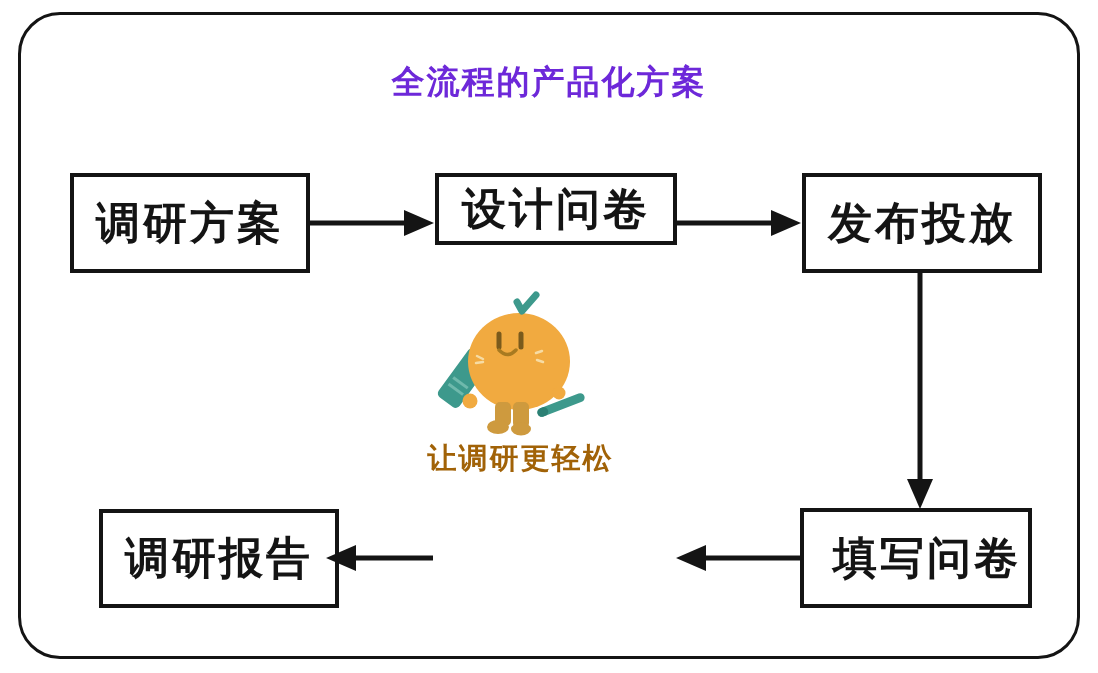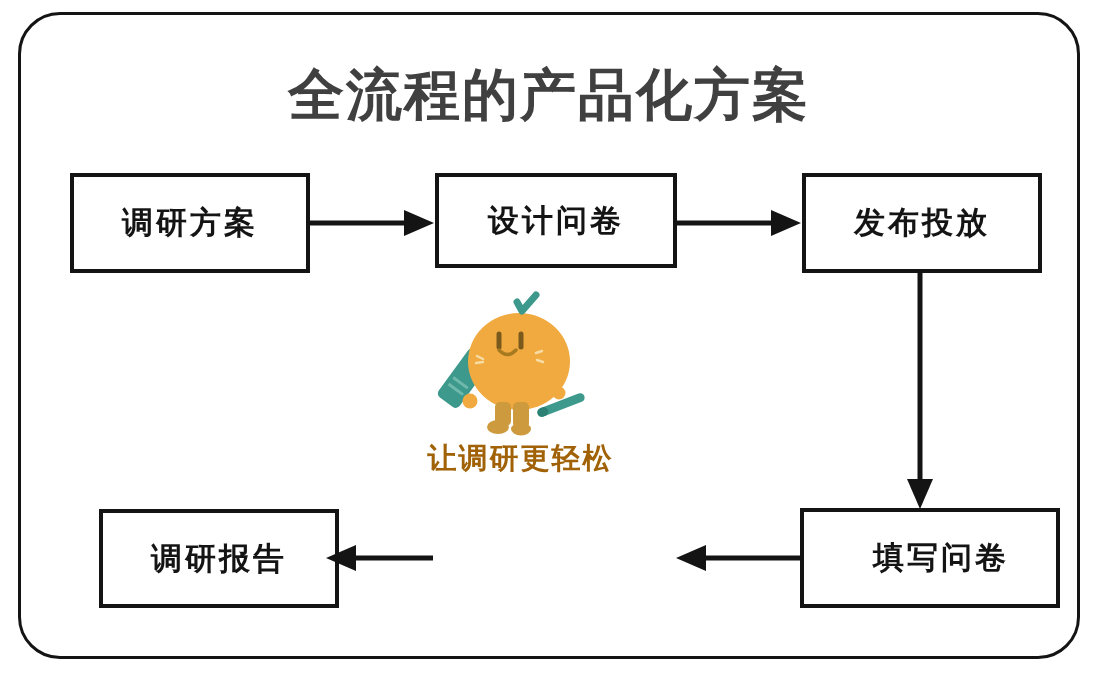--- a/index.html
+++ b/index.html
@@ -13,36 +13,36 @@
   .frame{
     position:absolute;left:18px;top:12px;
     width:1062px;height:647px;
     border:3px solid #141414;
     border-radius:42px;
     box-sizing:border-box;
   }
   .title{
     position:absolute;top:64px;left:0;width:100%;
     text-align:center;
-    font-size:56px;font-weight:600;color:#404040;
+    font-size:33px;font-weight:600;color:#6d28d9;
     letter-spacing:2px;line-height:1.1;
   }
   .node{
     position:absolute;
     border:4px solid #141414;
     background:#ffffff;
     box-sizing:border-box;
     display:flex;align-items:center;justify-content:center;
-    font-size:31px;font-weight:600;color:#141414;
+    font-size:44px;font-weight:600;color:#141414;
     letter-spacing:3px;
   }
   .n1{left:70px;  top:173px; width:240px; height:100px;}
-  .n2{left:435px; top:173px; width:242px; height:95px;}
+  .n2{left:435px; top:173px; width:242px; height:72px;}
   .n3{left:802px; top:173px; width:240px; height:100px;}
-  .n4{left:800px; top:508px; width:260px; height:100px;padding-left:22px;}
+  .n4{left:800px; top:508px; width:232px; height:100px;padding-left:22px;}
   .n5{left:433px; top:508px; width:242px; height:100px;}
   .n6{left:87px;  top:509px; width:240px; height:99px;margin-left:12px;}
   .arrow-layer{
     position:absolute;left:0;top:0;width:1098px;height:673px;
     pointer-events:none;
   }
   .mascot{
     position:absolute;left:432px;top:290px;width:160px;height:160px;
   }
   .tagline{

